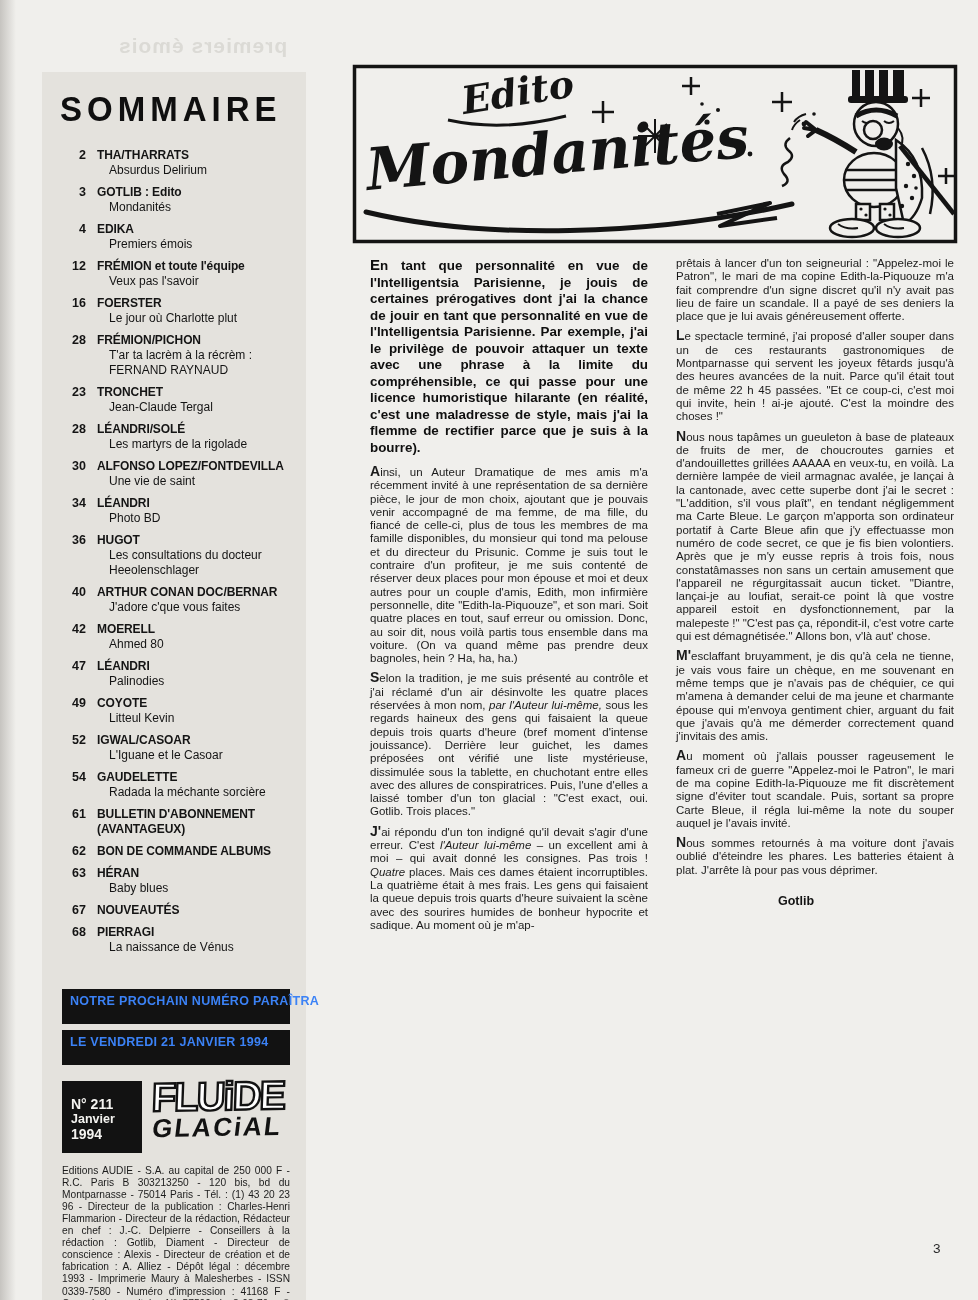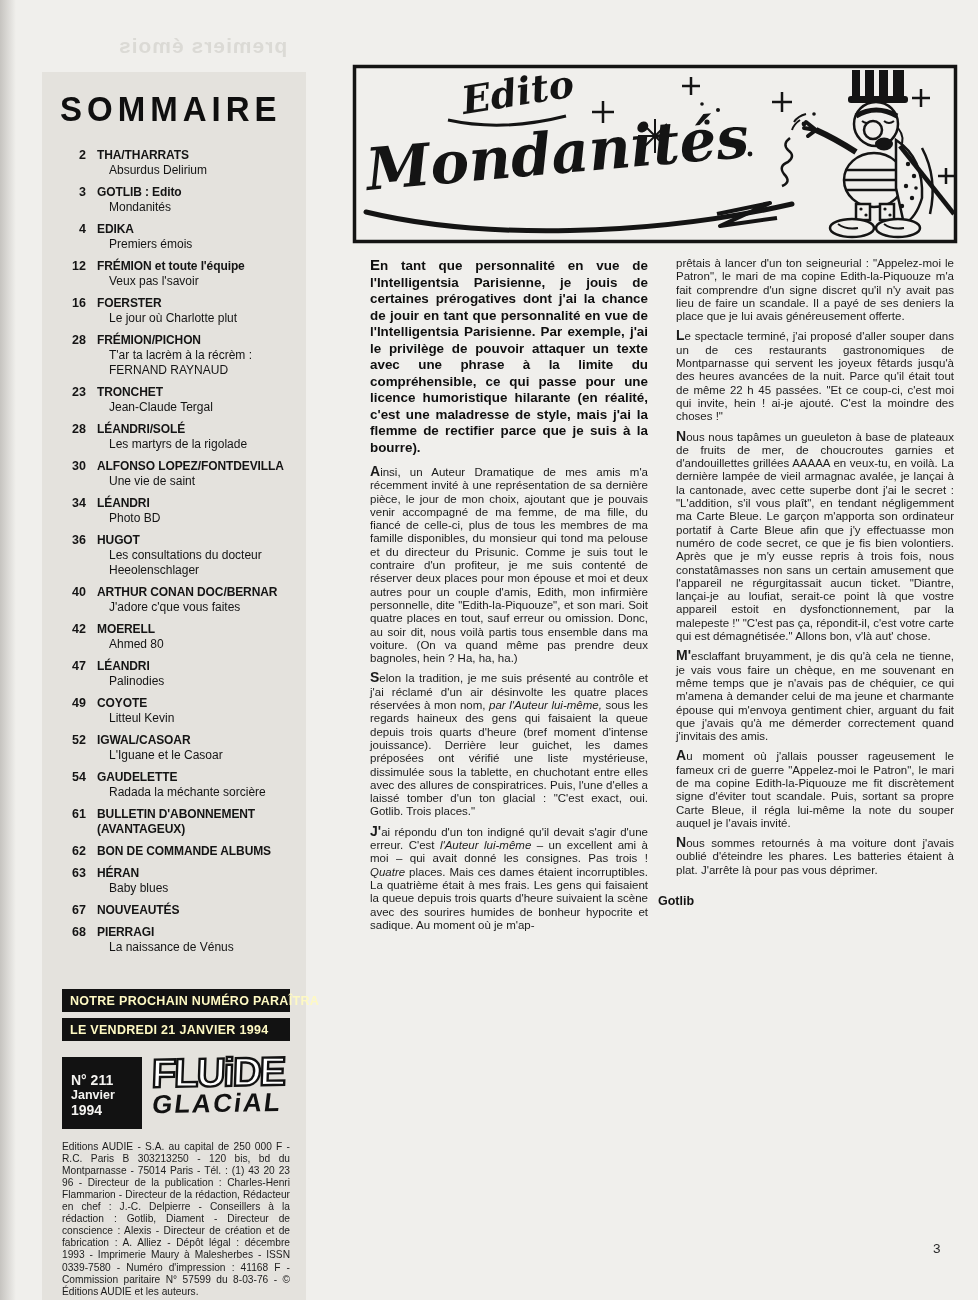--- a/index.html
+++ b/index.html
@@ -14,22 +14,22 @@
   .sommaire{position:absolute;left:42px;top:72px;width:264px;box-sizing:border-box;
     background:#e4e2dd;padding:16px 16px 18px 20px;}
   .som-title{font-size:33px;font-weight:900;letter-spacing:5px;margin:2px 0 20px -2px;
     transform:scaleY(1.05);color:#0f0f0f;}
   ul.toc{list-style:none;margin:0;padding:0;}
   ul.toc li{display:flex;margin:0 0 7px 0;line-height:15px;}
   .toc .num{flex:0 0 24px;text-align:right;font-weight:800;font-size:12.5px;padding-right:11px;}
   .toc .tt{flex:1;}
   .toc .author{display:block;font-weight:700;font-size:12px;letter-spacing:-.1px;}
   .toc .sub{display:block;font-size:12px;padding-left:12px;}
-  .bar{background:#121212;color:#fef9c3;font-weight:800;font-size:12.5px;letter-spacing:.3px;
-    padding:5px 6px 4px 8px;margin-top:6px;white-space:nowrap;}
+  .bar{background:#121212;color:#3b82f6;font-weight:800;font-size:12.5px;letter-spacing:.3px;
+    padding:5px 6px 16px 8px;margin-top:6px;white-space:nowrap;}
   .bar.first{margin-top:34px;}
   .issue-row{display:flex;gap:10px;margin-top:16px;align-items:flex-start;}
   .issue-box{background:#121212;color:#f4f3f0;padding:15px 9px 10px 9px;width:62px;}
   .issue-box div{font-weight:800;line-height:1.15;}
   .ib-num{font-size:14px;}
   .ib-month{font-size:12.5px;}
   .ib-year{font-size:14px;}
   .logo{transform:rotate(-1deg);margin-top:-4px;}
   .logo1{font-weight:900;font-size:40px;line-height:.95;color:#fff;letter-spacing:-2px;
     -webkit-text-stroke:2.4px #121212;transform:skewX(-3deg);}
@@ -39,21 +39,21 @@
   
   .edito{position:absolute;left:352px;top:64px;width:610px;}
   .edito-header svg{display:block;}
   .cols{display:flex;gap:10px;margin-top:13px;}
   .col{width:296px;}
   .col p{margin:0 0 6px 18px;font-size:11.5px;line-height:13.3px;text-align:justify;color:#1b1b1b;}
   .col p.intro{font-size:13.4px;line-height:16.5px;font-weight:800;color:#0f0f0f;margin-bottom:9px;}
   .lead{font-weight:900;font-size:1.22em;}
   .intro .lead{font-size:1.12em;}
   .it{font-style:italic;}
-  .sig{text-align:left;font-weight:800;font-size:12.5px;padding-right:20px;margin-top:17px;}
+  .sig{text-align:center;font-weight:800;font-size:12.5px;padding-right:20px;margin-top:17px;}
   .pagenum{position:absolute;left:933px;top:1241px;font-size:13.5px;color:#2a2a2a;}
 </style>
 </head>
 <body>
 
 <div class="page">
 
   <div class="ghost">premiers émois</div>
 
   <aside class="sommaire">

